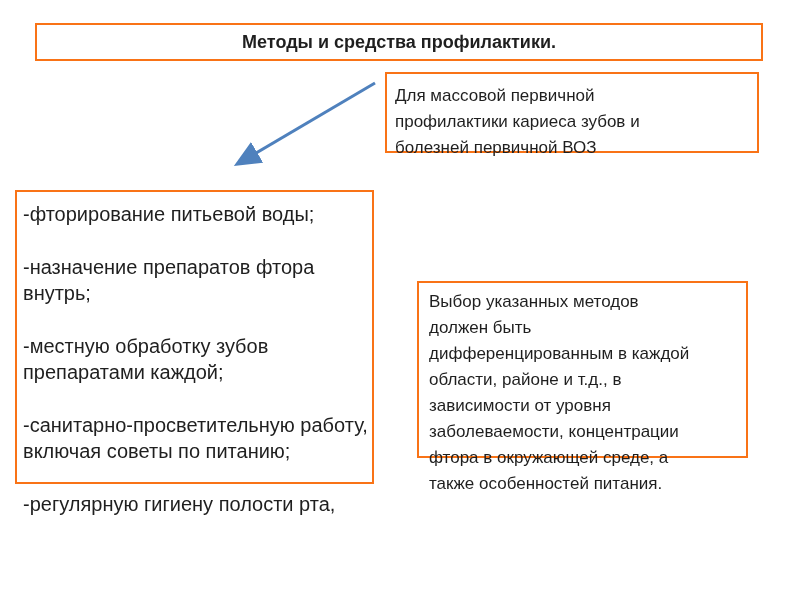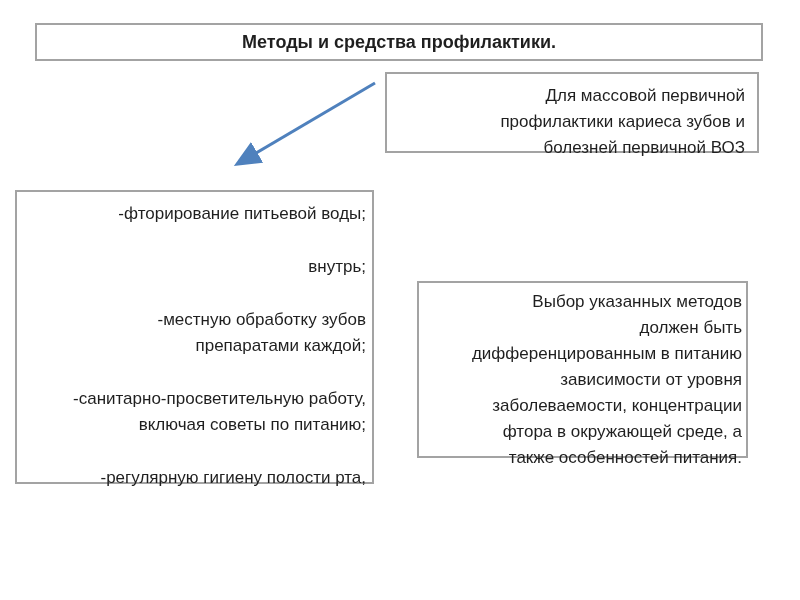--- a/index.html
+++ b/index.html
@@ -11,24 +11,23 @@
     position: relative;
     width: 800px;
     height: 600px;
     background: #ffffff;
     overflow: hidden;
     font-family: "Liberation Sans", sans-serif;
     color: #1f1f1f;
   }
   .box {
     position: absolute;
-    border: 2px solid #a3a3a3;
+    border: 2px solid #f97316;
     background: transparent;
     box-sizing: border-box;
-    text-align: right;
   }
   .title-box {
     left: 35px; top: 23px;
     width: 728px; height: 38px;
     display: flex;
     align-items: center;
     justify-content: center;
     font-size: 18px;
     font-weight: bold;
   }
@@ -36,21 +35,21 @@
     left: 385px; top: 72px;
     width: 374px; height: 81px;
     padding: 9px 12px 0 8px;
     font-size: 17px;
     overflow: visible;
   }
   .methods-box {
     left: 15px; top: 190px;
     width: 359px; height: 294px;
     padding: 9px 6px 4px 6px;
-    font-size: 17px;
+    font-size: 20px;
   }
   .choice-box {
     left: 417px; top: 281px;
     width: 331px; height: 177px;
     padding: 6px 4px 0 10px;
     font-size: 17px;
     overflow: visible;
   }
   .line {
     line-height: 26px;
@@ -87,38 +86,40 @@
       </marker>
     </defs>
     <line x1="150" y1="11" x2="14" y2="91" stroke="#4F81BD" stroke-width="3" marker-end="url(#arrowhead)"></line>
   </svg>
 
   <div class="box methods-box">
       <div class="para">
         <div class="line">-фторирование питьевой воды;</div>
       </div>
       <div class="para">
+        <div class="line">-назначение препаратов фтора</div>
         <div class="line">внутрь;</div>
       </div>
       <div class="para">
         <div class="line">-местную обработку зубов</div>
         <div class="line">препаратами каждой;</div>
       </div>
       <div class="para">
         <div class="line">-санитарно-просветительную работу,</div>
         <div class="line">включая советы по питанию;</div>
       </div>
       <div class="para">
         <div class="line">-регулярную гигиену полости рта,</div>
       </div>
     </div>
 
   <div class="box choice-box">
       <div class="line">Выбор указанных методов</div>
       <div class="line">должен быть</div>
-      <div class="line">дифференцированным в питанию</div>
+      <div class="line">дифференцированным в каждой</div>
+      <div class="line">области, районе и т.д., в</div>
       <div class="line">зависимости от уровня</div>
       <div class="line">заболеваемости, концентрации</div>
       <div class="line">фтора в окружающей среде, а</div>
       <div class="line">также особенностей питания.</div>
     </div>
 
 </div>
 
 </body></html>

